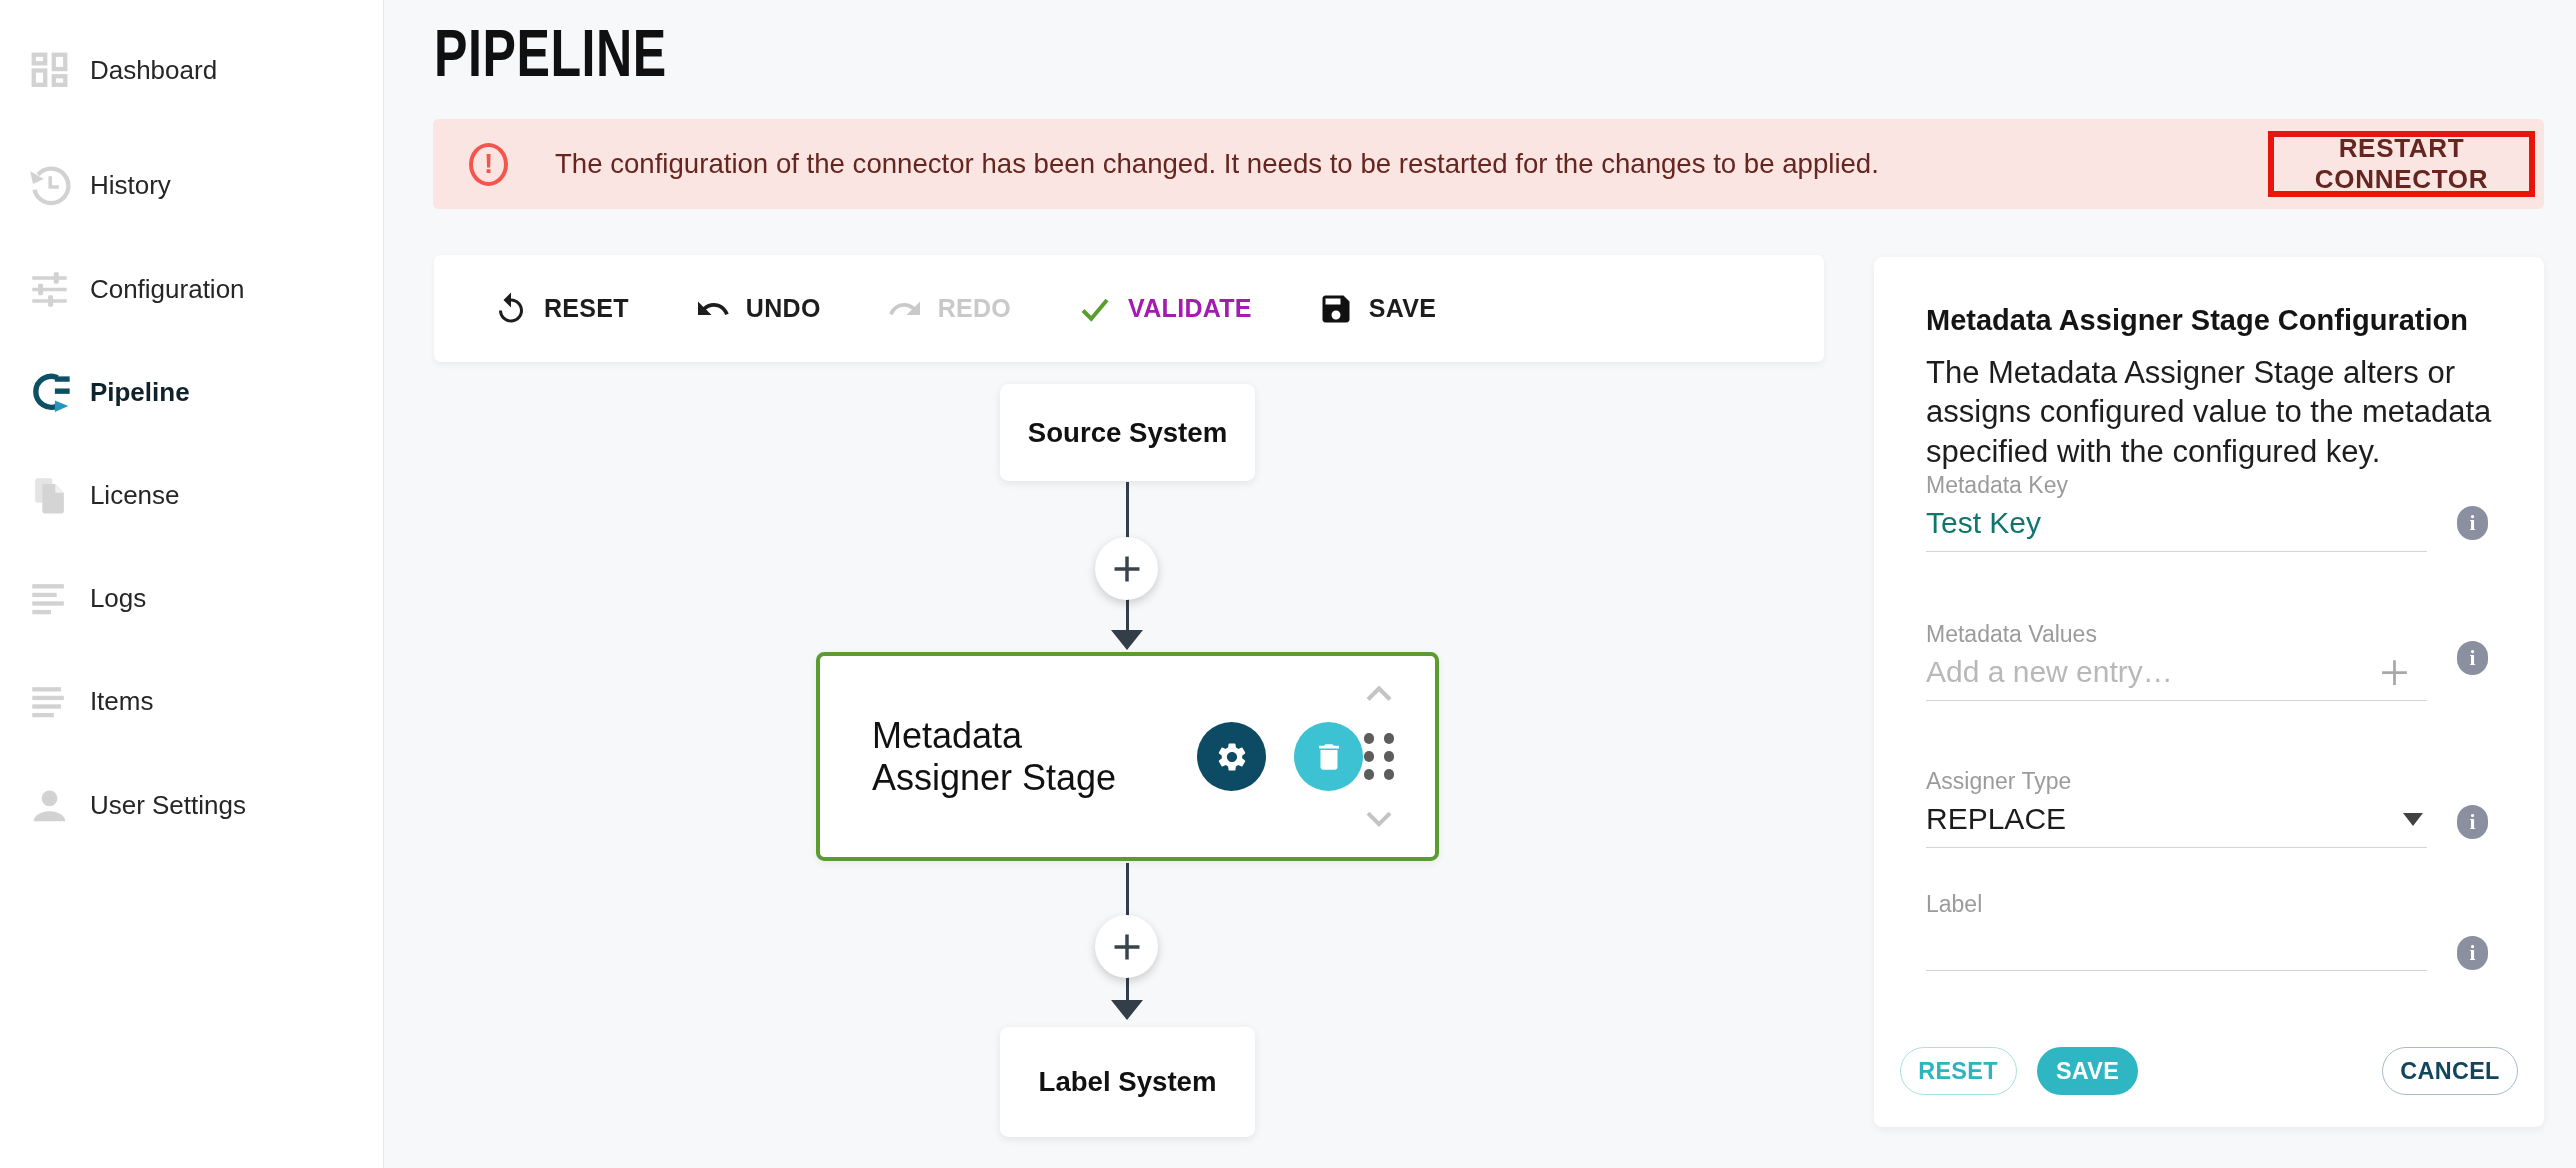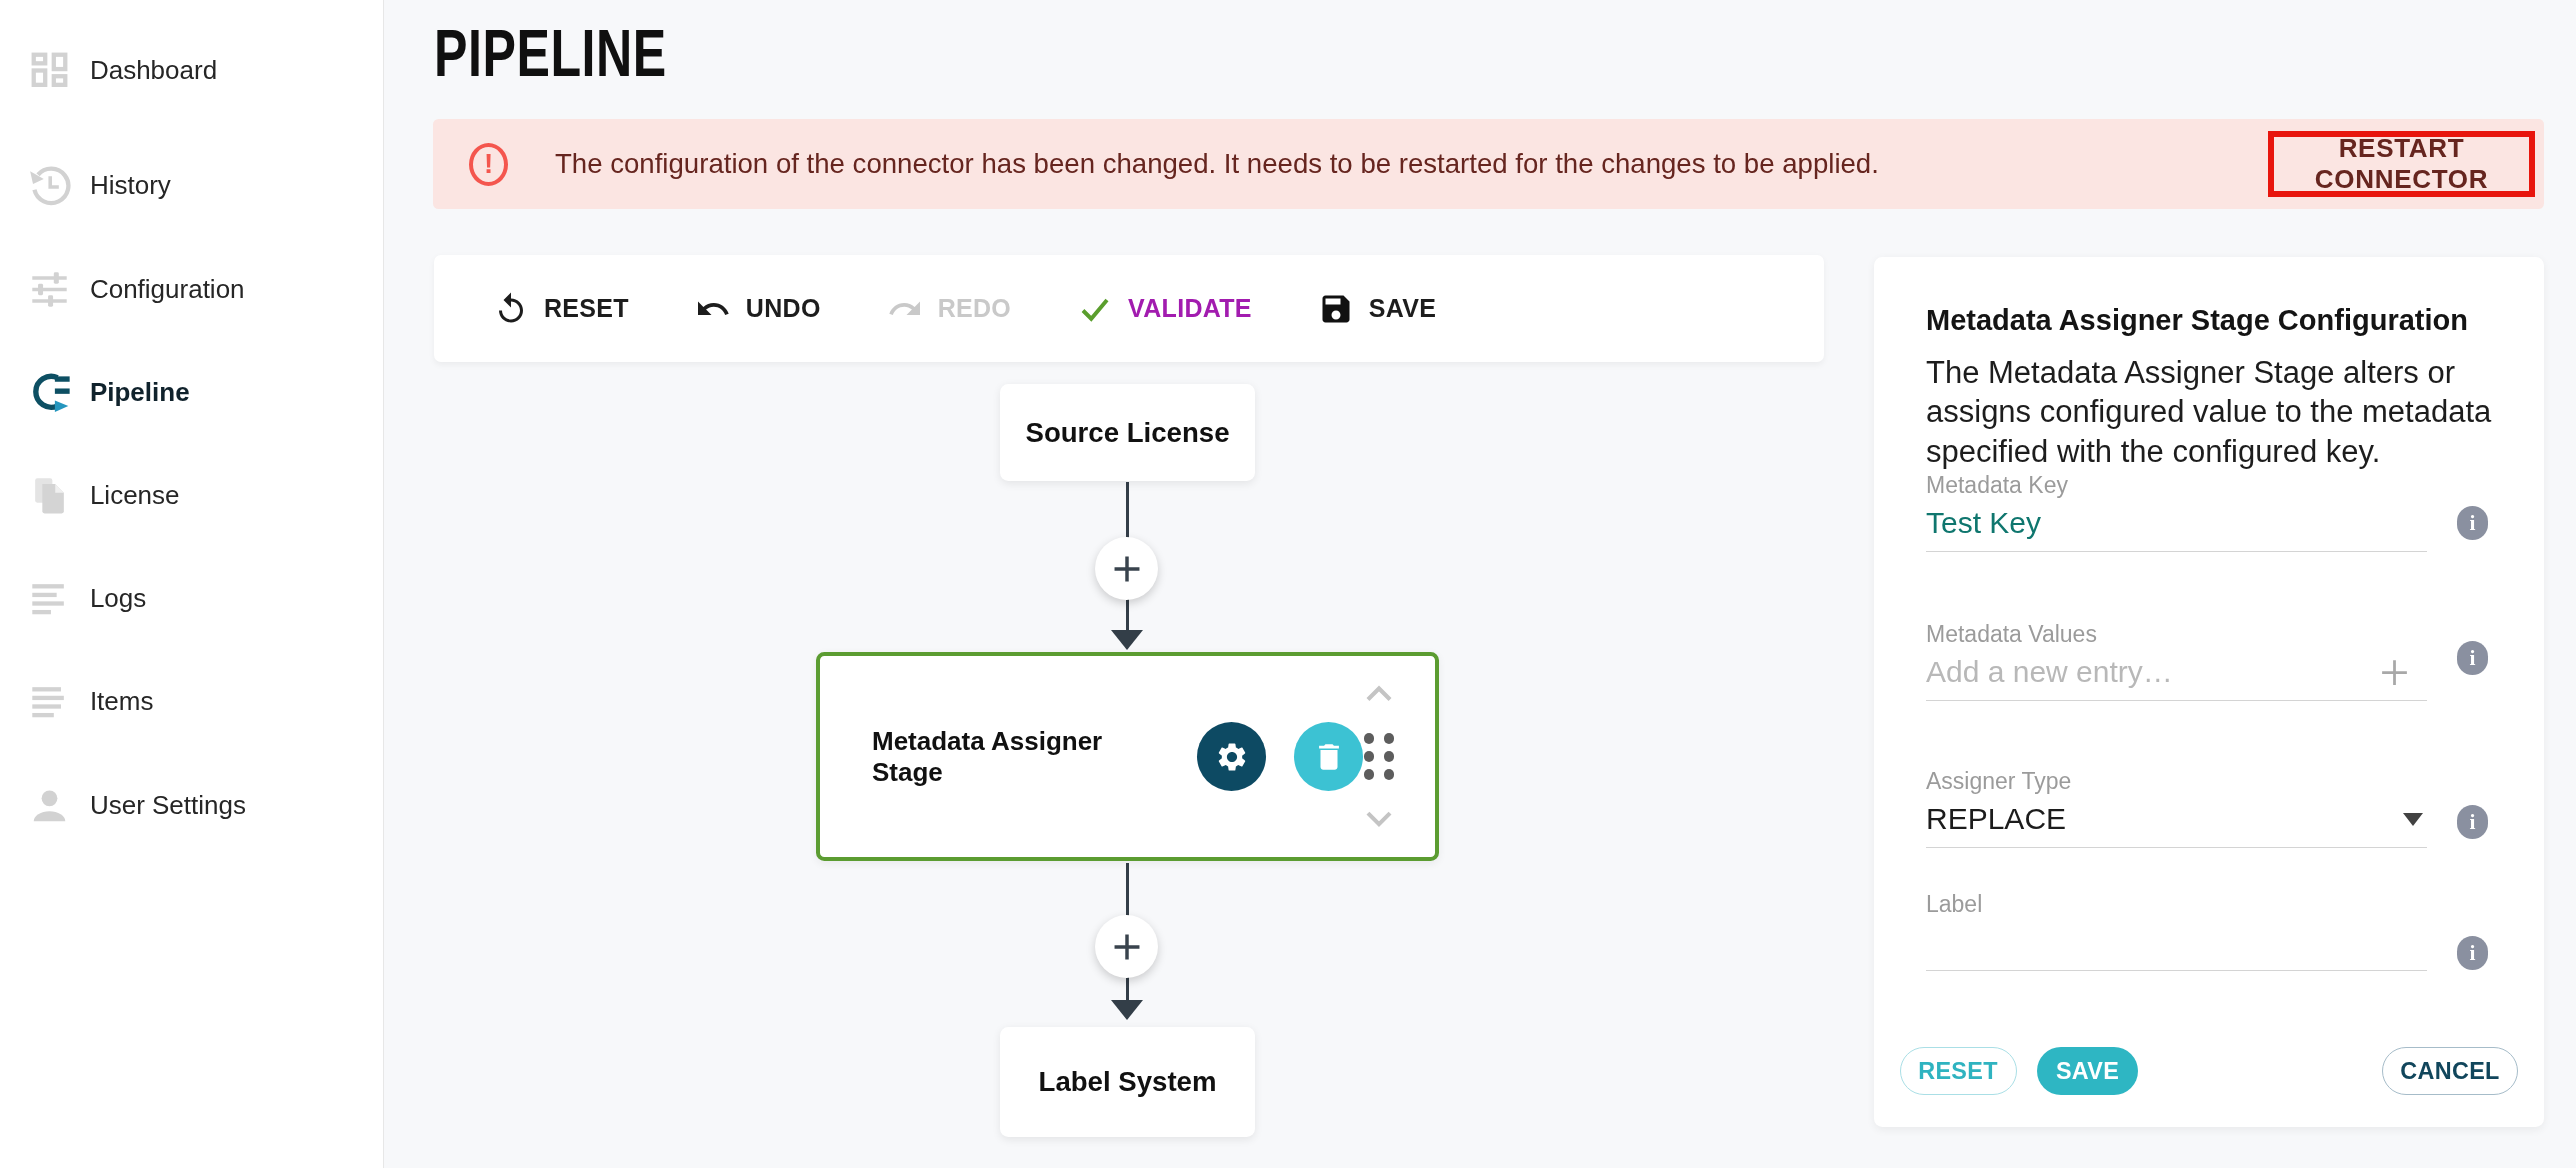--- a/index.html
+++ b/index.html
@@ -60,21 +60,21 @@
   .pc-1 { left: 1095px; top: 537px; } .pc-2 { left: 1095px; top: 915px; }
   .node { position: absolute; background: #ffffff; border-radius: 8.3px;
           box-shadow: 0 2.1px 8.3px rgba(0,0,0,0.08); display: flex; align-items: center;
           justify-content: center; font-size: 27.6px; font-weight: 700; color: #111; cursor: pointer; }
   .node-source { left: 1000px; top: 384px; width: 255px; height: 97px; }
   .node-target { left: 1000px; top: 1027px; width: 255px; height: 110px; }
   .node-stage { position: absolute; left: 816px; top: 652px; width: 623px; height: 209px;
                 background: #ffffff; border: 4.1px solid #5b9c31; border-radius: 8.3px;
                 box-shadow: 0 2.1px 8.3px rgba(0,0,0,0.06);
                 display: flex; align-items: center; padding: 0 40px 0 52px; }
-  .stage-label { font-size: 26px; font-weight: 700; color: #111; }
+  .stage-label { font-size: 36px; font-weight: 400; color: #111; }
   .circle-btn { width: 69px; height: 69px; border-radius: 50%; border: none;
                 display: flex; align-items: center; justify-content: center; cursor: pointer; flex: 0 0 auto; }
   .gear-btn { background: #0d4a63; margin-left: 40px; }
   .trash-btn { background: #3cc2d3; margin-left: 27.6px; }
   .circle-btn svg { width: 34px; height: 34px; }
   .stage-side { margin-left: auto; height: 147px; display: flex; flex-direction: column;
                 align-items: center; justify-content: space-between; }
   .chev { cursor: pointer; display: flex; }
   .drag-dots { display: grid; grid-template-columns: repeat(2, 10.3px); gap: 7.6px 10.3px; cursor: grab; }
   .drag-dots span { width: 10.3px; height: 10.3px; border-radius: 50%; background: #5d5d5d; }
@@ -248,21 +248,21 @@
       <span>SAVE</span>
     </div>
   </div>
 
   <div class="edge edge-1"></div>
   <div class="arrowhead ah-1"></div>
   <div class="edge edge-2"></div>
   <div class="arrowhead ah-2"></div>
 
   <div class="node node-source">
-    <span>Source License</span>
+    <span>Source System</span>
   </div>
 
   <div class="plus-circle pc-1">
     <svg width="36" height="36" viewBox="0 0 52 52">
       <path d="M26 8 V44 M8 26 H44" stroke="#39434d" stroke-width="5" fill="none"></path>
     </svg>
   </div>
 
   <div class="node-stage">
     <span class="stage-label">Metadata Assigner Stage</span>

